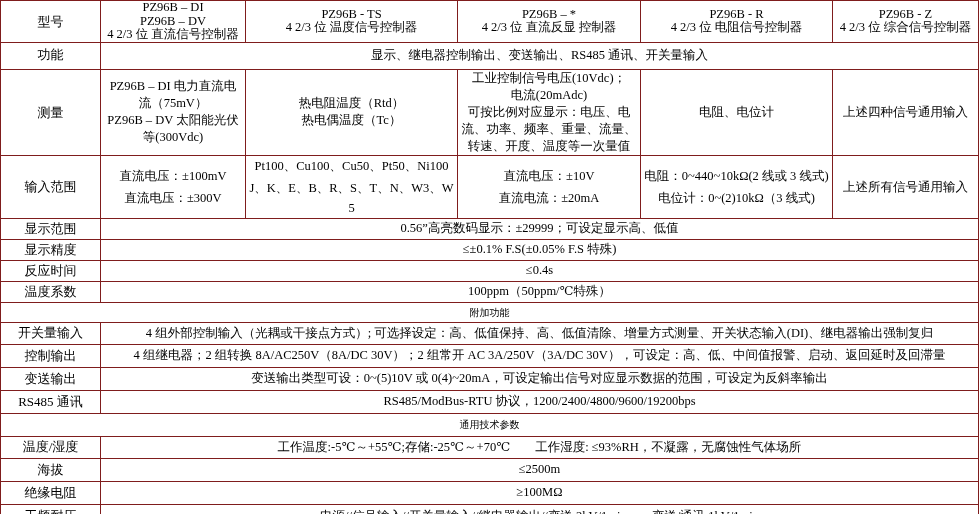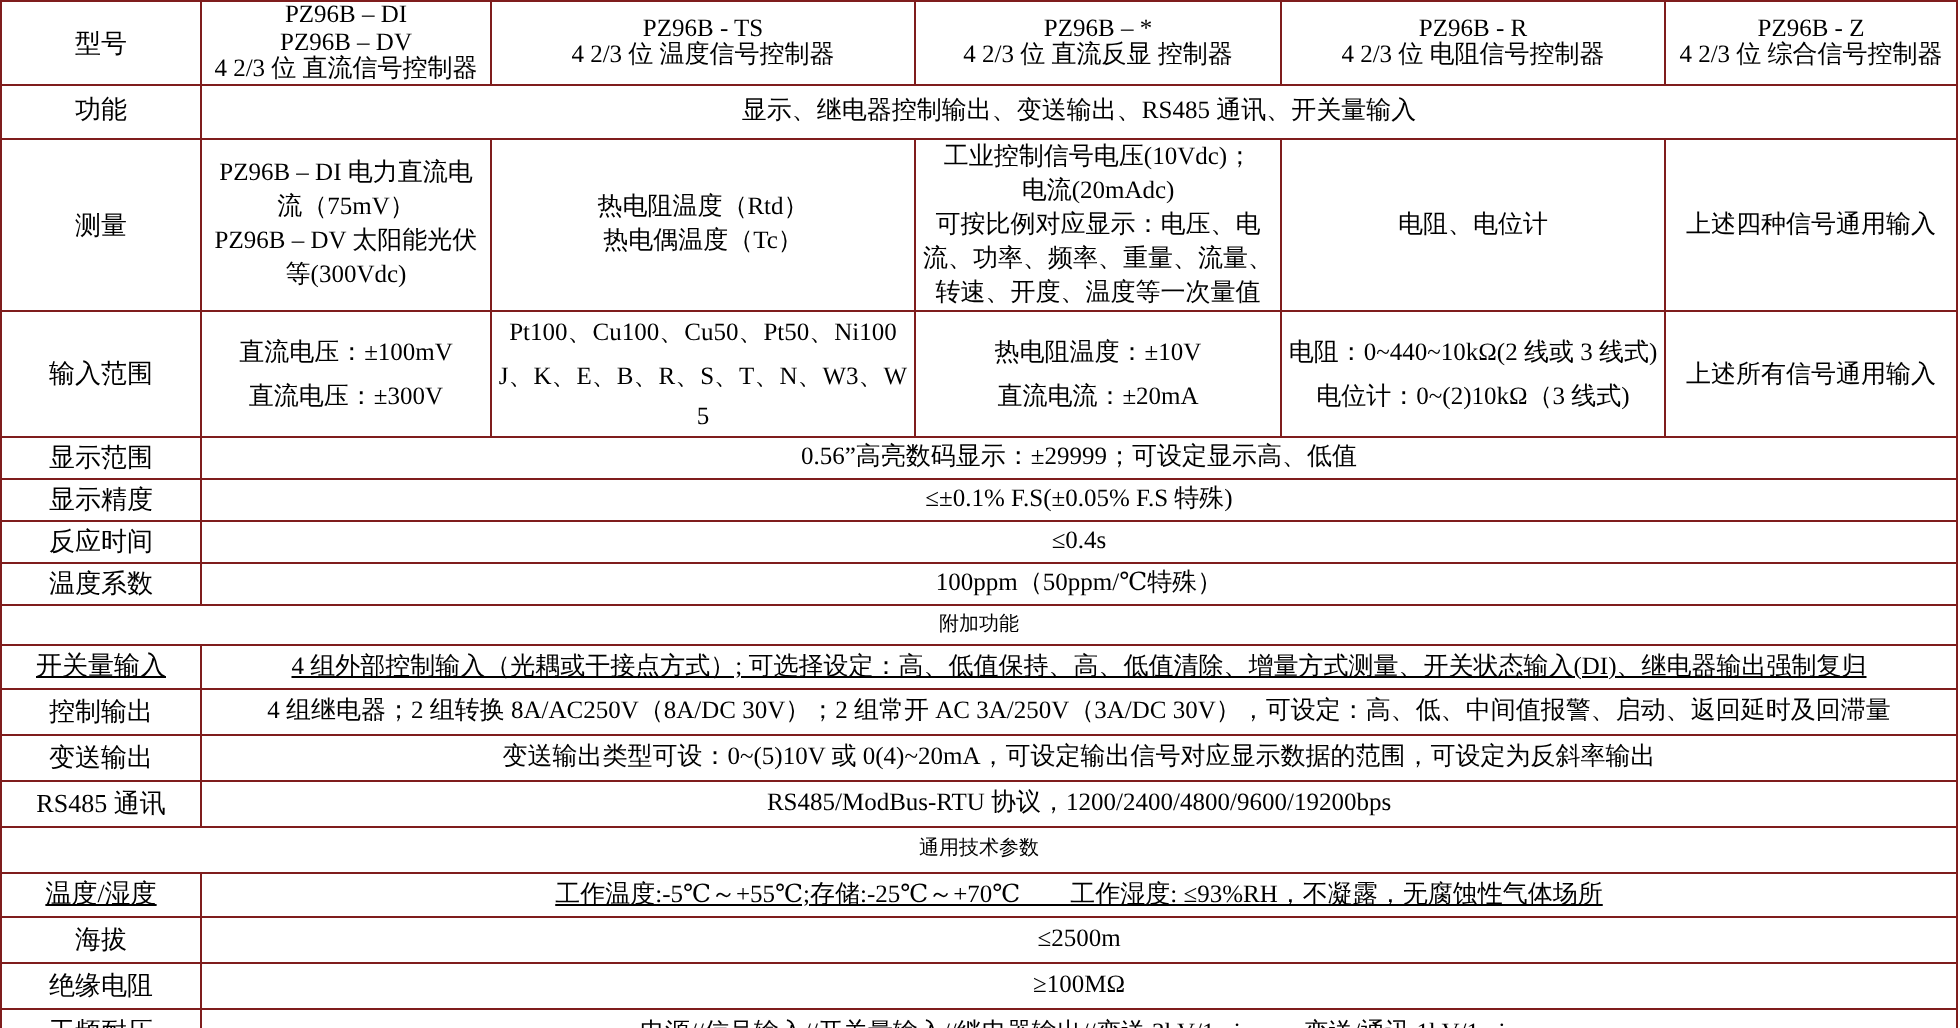--- a/index.html
+++ b/index.html
@@ -8,21 +8,21 @@
   td{border:1px solid #7f1d1d;text-align:center;vertical-align:middle;
      font-size:12.5px;line-height:1.55;padding:0 3px;overflow:hidden;
      word-break:break-all;}
   
   tr.h-header td{height:40px;line-height:13.5px;}
   tr.h-func td{height:26px;}
   tr.h-measure td{height:81px;line-height:17px;}
   tr.h-input td{height:43px;line-height:20px;}
   tr.h-s td{height:19px;margin-left:19px;}
   tr.h-s2 td{height:20px;}
-  tr.h-m td{height:21px;text-decoration:underline;}
+  tr.h-m td{height:21px;}
   tr.h-l td{height:22px;}
   tr.h-xl td{height:23px;}
   td.label{font-size:13px;}
   td.section{font-size:10px;}
   .gap-top{margin-top:2px;}
 </style>
 </head>
 <body>
 
 <table class="spec">
@@ -89,21 +89,21 @@
     <td class="label">输入范围</td>
     <td>
       <div>直流电压：±100mV</div>
       <div class="gap-top">直流电压：±300V</div>
     </td>
     <td>
       <div>Pt100、Cu100、Cu50、Pt50、Ni100</div>
       <div class="gap-top">J、K、E、B、R、S、T、N、W3、W5</div>
     </td>
     <td>
-      <div>热电阻温度：±10V</div>
+      <div>直流电压：±10V</div>
       <div class="gap-top">直流电流：±20mA</div>
     </td>
     <td>
       <div>电阻：0~440~10kΩ(2 线或 3 线式)</div>
       <div class="gap-top">电位计：0~(2)10kΩ（3 线式)</div>
     </td>
     <td>上述所有信号通用输入</td>
   </tr>
 
   <tr class="h-s2">

